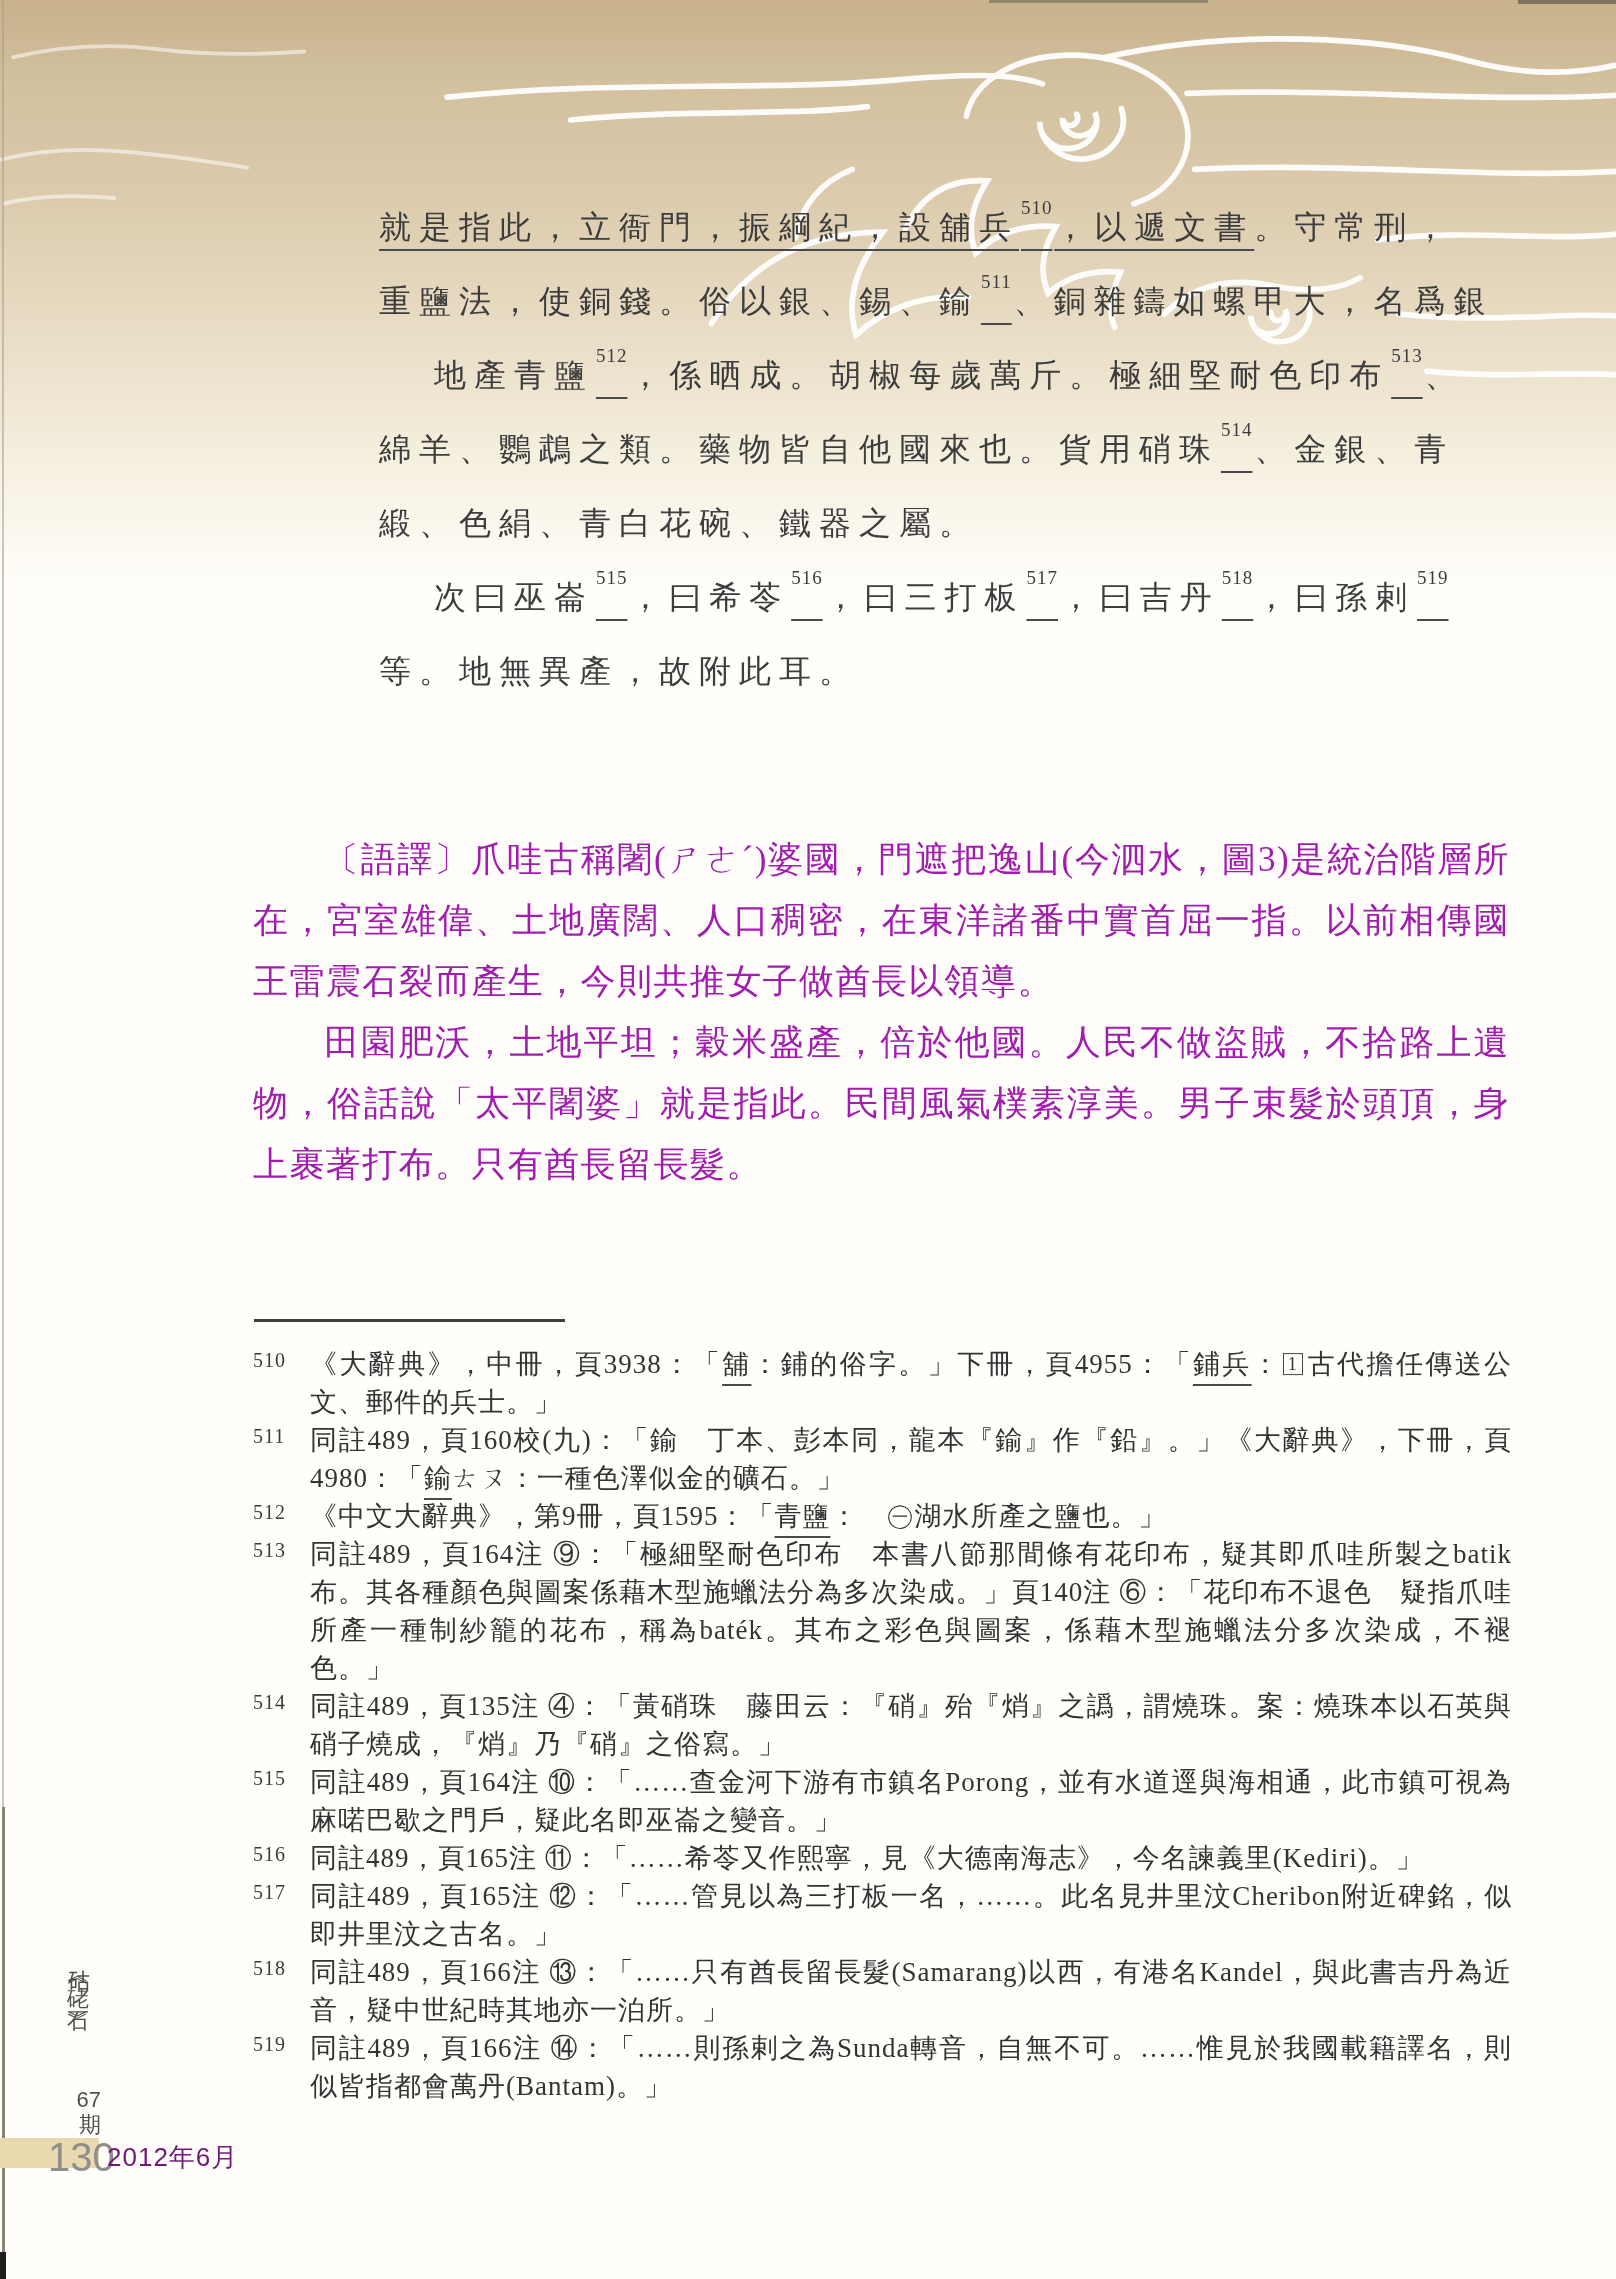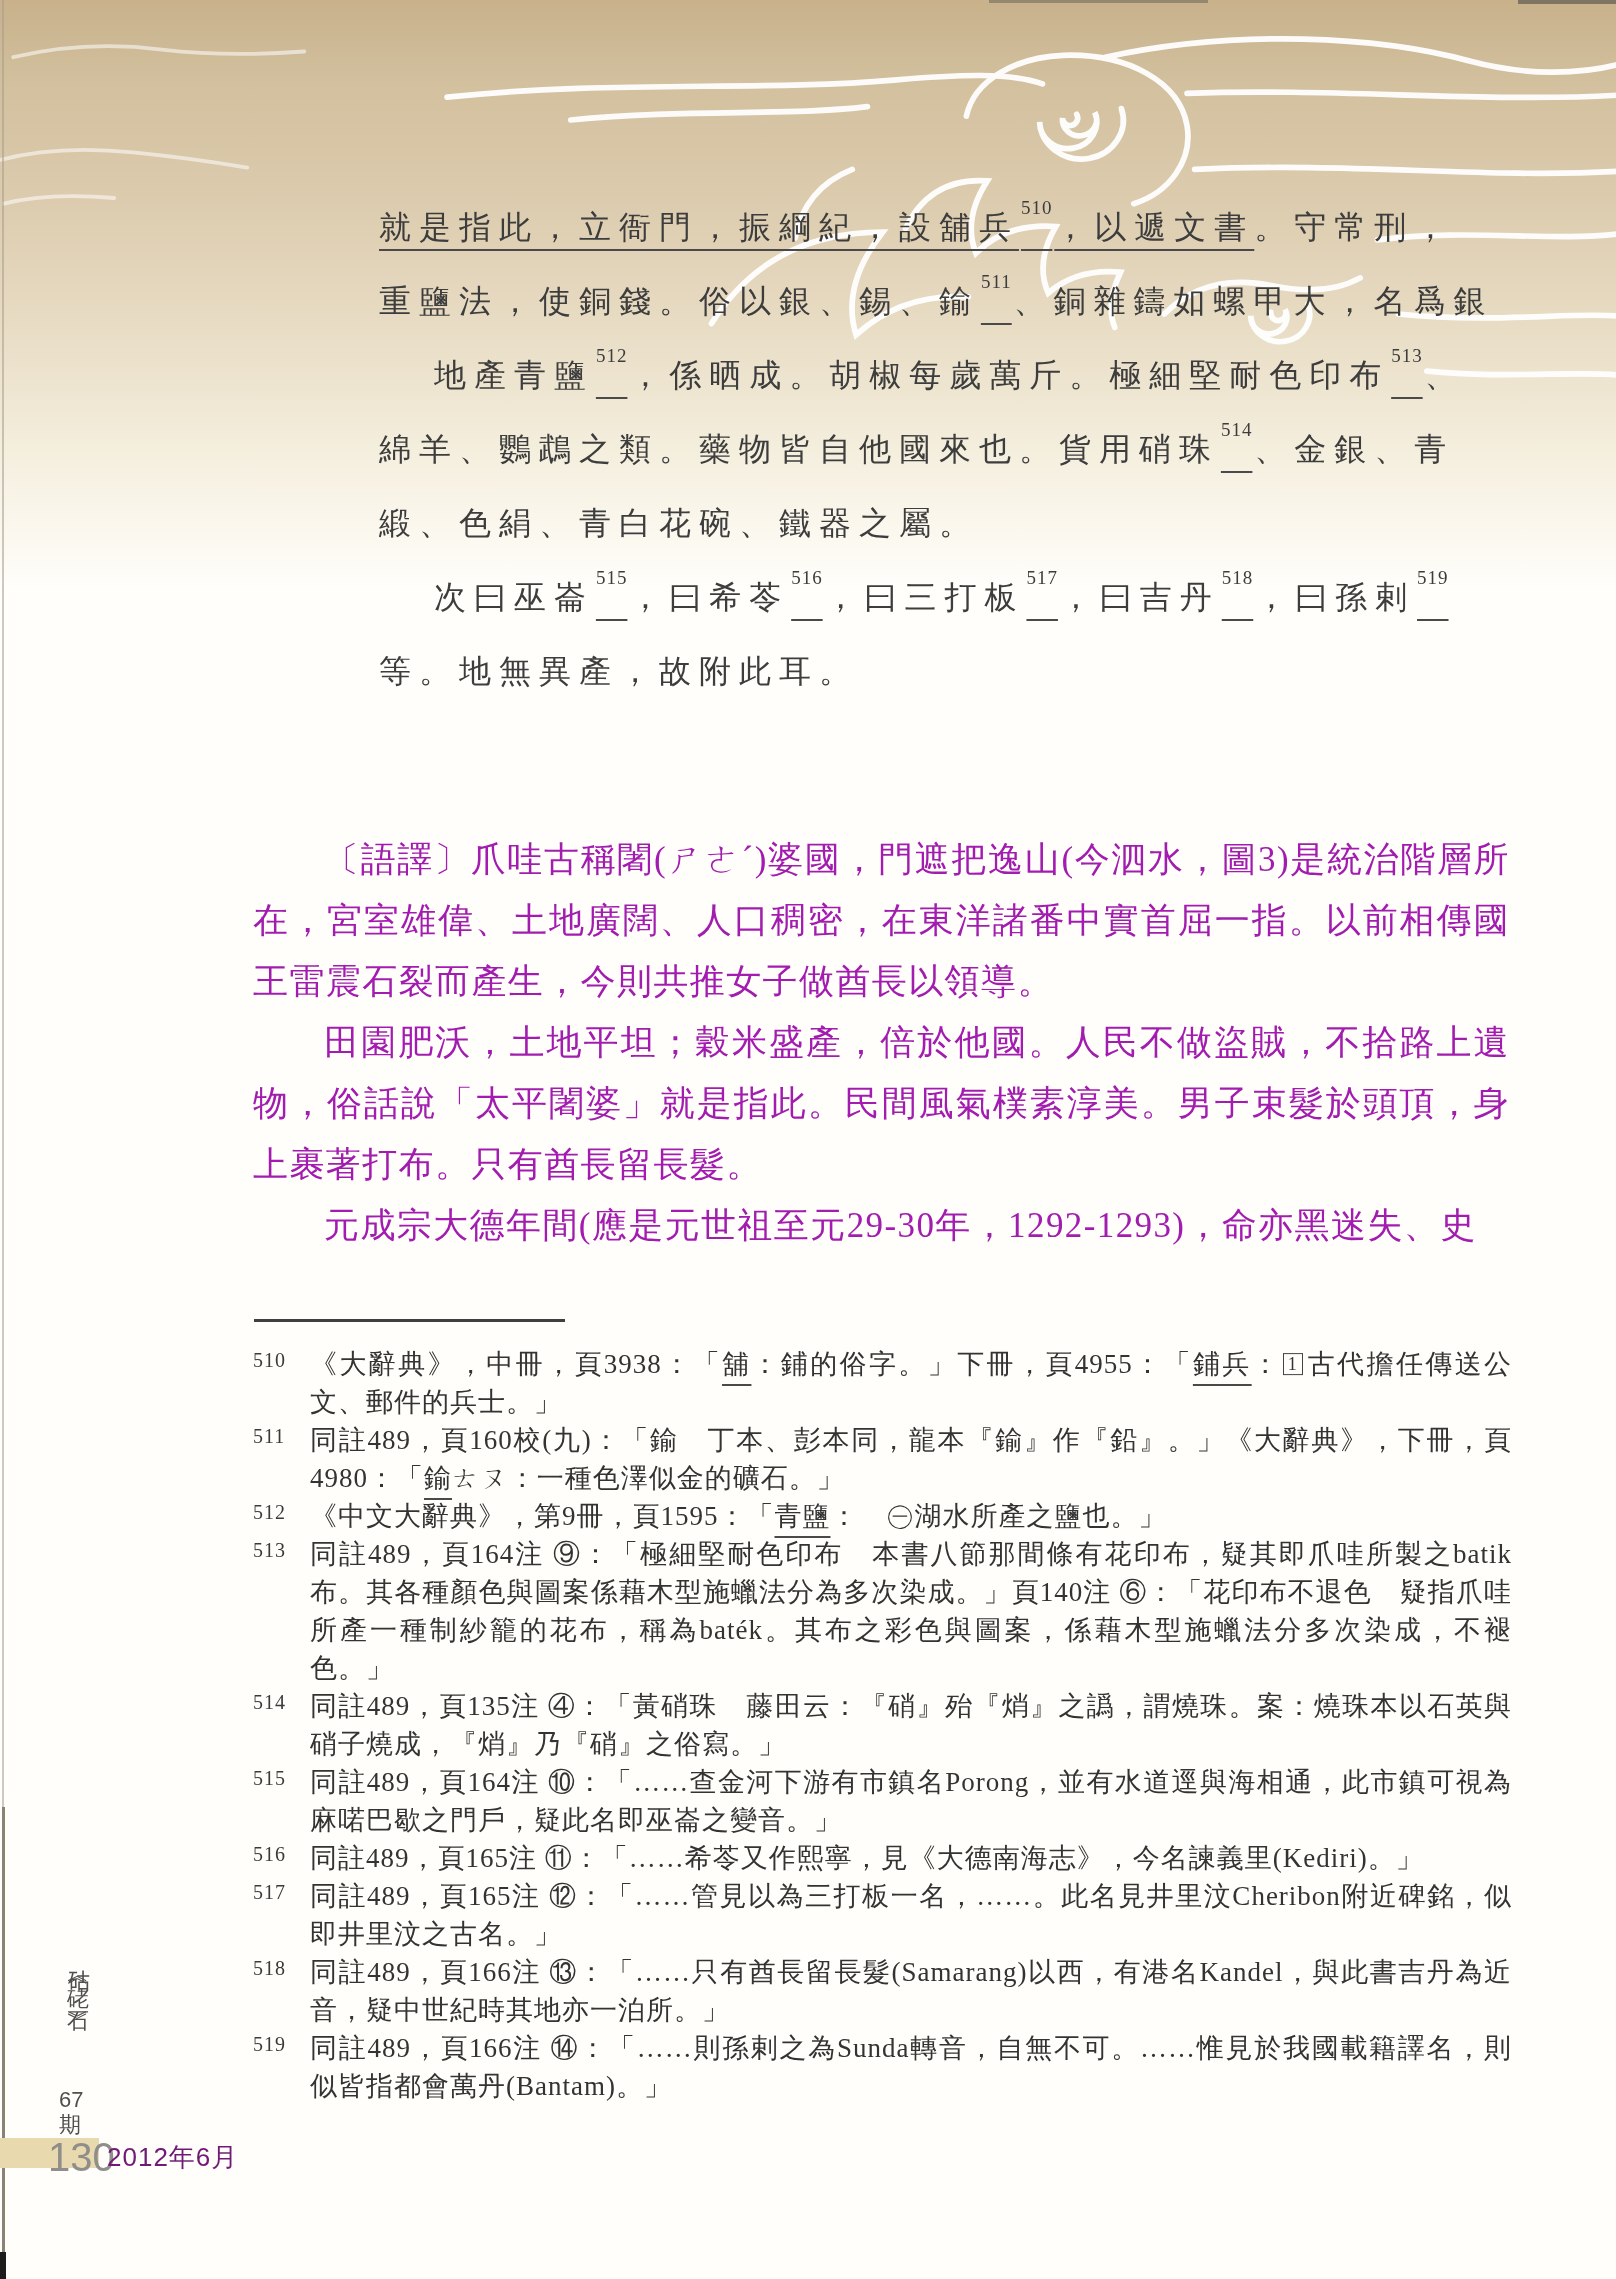--- a/index.html
+++ b/index.html
@@ -31,21 +31,21 @@
   
   .footnotes{position:absolute;left:253px;top:1345px;width:1259px;color:#333;}
   .fn{display:flex;align-items:flex-start;}
   .fn-num{flex:none;width:46px;font-size:20px;padding-top:3.8px;letter-spacing:1px;color:#3a3a3a;}
   .fn-text{flex:1;font-size:27px;line-height:38px;letter-spacing:1px;text-align:justify;margin-left:11px;}
   .boxnum{display:inline-block;border:1.9px solid #444;font-size:18px;line-height:20px;padding:0 3.8px;margin:0 3.8px 0 1.9px;transform:translateY(-2.9px);}
 
   
   .jtitle{position:absolute;left:63px;top:1969px;writing-mode:vertical-rl;text-orientation:mixed;
     font-size:22px;letter-spacing:1px;color:#4f4f4f;font-family:"Liberation Sans","DejaVu Sans",sans-serif;}
-  .issue{position:absolute;left:59px;top:2087px;width:42px;text-align:left;color:#4f4f4f;
+  .issue{position:absolute;left:59px;top:2087px;width:42px;text-align:right;color:#4f4f4f;
     font-size:22px;line-height:25px;font-family:"Liberation Sans","DejaVu Sans",sans-serif;}
   .pageband{position:absolute;left:0;top:2138px;width:99px;height:29.5px;background:#e9d9ae;}
   .pagenum{position:absolute;left:48px;top:2135px;font-size:40px;color:#8f8e8a;
     font-family:"Liberation Sans","DejaVu Sans",sans-serif;}
   .pagedate{position:absolute;left:107px;top:2140px;font-size:26px;color:#701a75;
     font-family:"Liberation Sans","DejaVu Sans",sans-serif;letter-spacing:1px;}
 </style>
 </head>
 <body>
 
@@ -92,21 +92,20 @@
       <div class="qline indent"><span>地產青鹽</span><span class="u"><sup>512</sup></span><span>，係晒成。胡椒每歲萬斤。極細堅耐色印布</span><span class="u"><sup>513</sup></span><span>、</span></div>
       <div class="qline"><span>綿羊、鸚鵡之類。藥物皆自他國來也。貨用硝珠</span><span class="u"><sup>514</sup></span><span>、金銀、青</span></div>
       <div class="qline"><span>緞、色絹、青白花碗、鐵器之屬。</span></div>
       <div class="qline indent"><span>次曰巫崙</span><span class="u"><sup>515</sup></span><span>，曰希苓</span><span class="u"><sup>516</sup></span><span>，曰三打板</span><span class="u"><sup>517</sup></span><span>，曰吉丹</span><span class="u"><sup>518</sup></span><span>，曰孫剌</span><span class="u"><sup>519</sup></span></div>
       <div class="qline"><span>等。地無異產，故附此耳。</span></div>
     </div>
 
   <div class="translation" id="translation">
       <p>〔語譯〕爪哇古稱闍(ㄕㄜˊ)婆國，門遮把逸山(今泗水，圖3)是統治階層所在，宮室雄偉、土地廣闊、人口稠密，在東洋諸番中實首屈一指。以前相傳國王雷震石裂而產生，今則共推女子做酋長以領導。</p>
       <p>田園肥沃，土地平坦；穀米盛產，倍於他國。人民不做盜賊，不拾路上遺物，俗話說「太平闍婆」就是指此。民間風氣樸素淳美。男子束髮於頭頂，身上裹著打布。只有酋長留長髮。</p>
-      <p>元成宗大德年間(應是元世祖至元29-30年，1292-1293)，命亦黑迷失、史</p>
     </div>
 
   <div class="fnrule"></div>
 
   <div class="footnotes" id="footnotes">
       <div class="fn">
         <div class="fn-num">510</div>
         <div class="fn-text"><span>《大辭典》，中冊，頁3938：「</span><span class="u"><span>舖</span></span><span>：鋪的俗字。」下冊，頁4955：「</span><span class="u"><span>鋪兵</span></span><span>：</span><span class="boxnum">1</span><span>古代擔任傳送公文、郵件的兵士。」</span></div>
       </div>
       <div class="fn">

